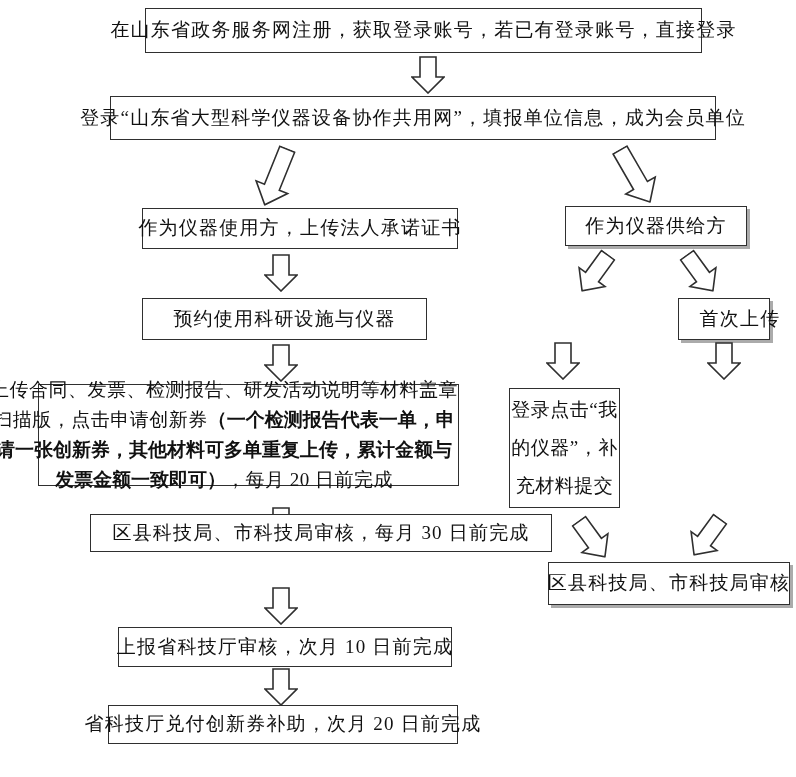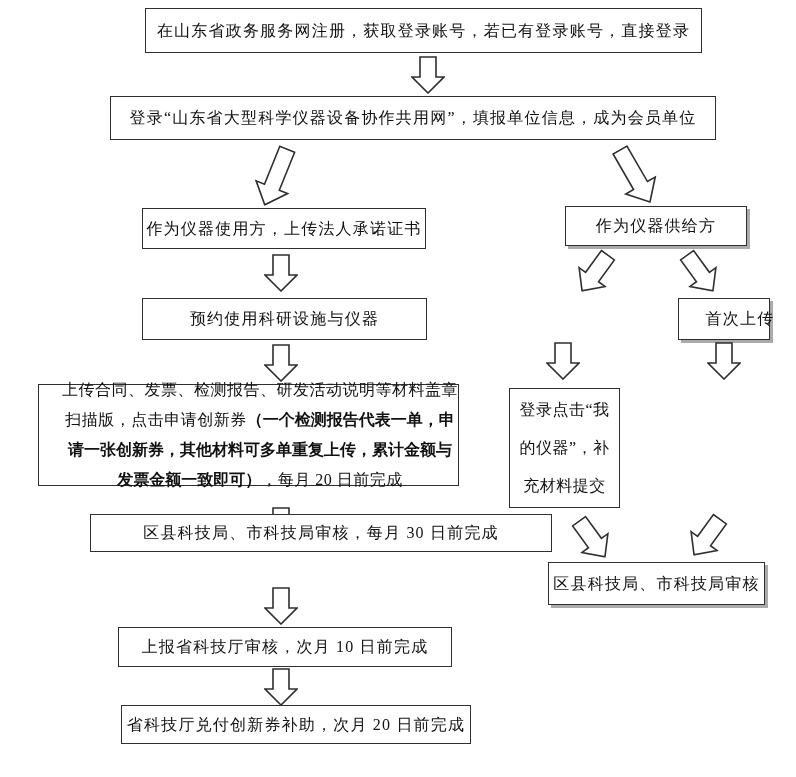--- a/index.html
+++ b/index.html
@@ -13,43 +13,43 @@
   }
   .box {
     position:absolute;
     box-sizing:border-box;
     border:1.6px solid #2f2f2f;
     background:#ffffff;
     display:flex;
     align-items:center;
     justify-content:center;
     text-align:center;
-    font-size:16px;
+    font-size:19px;
     letter-spacing:1.2px;
     line-height:1.5;
     white-space:nowrap;
   }
   .box.shadow { box-shadow:3px 3px 0 #ababab;align-items:center; }
   .box.multiline { white-space:pre; letter-spacing:0.5px; }
 
   
   .b-register  { left:145px; top:8px;   width:557px; height:45px; }
   .b-login     { left:110px; top:96px;  width:606px; height:44px; }
-  .b-user      { left:142px; top:208px; width:284px; height:41px; }
+  .b-user      { left:142px; top:208px; width:316px; height:41px; }
   .b-supplier  { left:565px; top:206px; width:182px; height:40px; }
   .b-reserve   { left:142px; top:298px; width:285px; height:42px; }
   .b-oldsys    { left:489px; top:299px; width:160px; height:41px; }
   .b-first     { left:678px; top:298px; width:92px;  height:42px;padding-left:32px; }
   .b-materials { left:38px;  top:384px; width:421px; height:102px; line-height:30px;justify-content:flex-end; }
   .b-myinstr   { left:509px; top:388px; width:111px; height:120px; line-height:38px;align-items:center; }
   .b-photos    { left:672px; top:388px; width:106px; height:119px; line-height:38px; }
   .b-district30{ left:90px;  top:514px; width:462px; height:38px; }
-  .b-merge     { left:548px; top:562px; width:217px; height:43px;font-family:Liberation Serif, serif; }
+  .b-merge     { left:548px; top:562px; width:242px; height:43px;font-family:Liberation Serif, serif; }
   .b-province10{ left:118px; top:627px; width:334px; height:40px; }
-  .b-pay20     { left:108px; top:705px; width:350px; height:39px;margin-left:13px; }
+  .b-pay20     { left:108px; top:705px; width:350px; height:39px; }
 
   .seg-bold { font-weight:700; font-family:"Liberation Sans","DejaVu Sans",sans-serif; letter-spacing:0px; }
 
   .arrow { position:absolute; }
   .rot22  { transform:rotate(22deg); }
   .rot-30 { transform:rotate(-30deg); }
   .rot36  { transform:rotate(36deg); }
   .rot-36 { transform:rotate(-36deg); }
 
   

